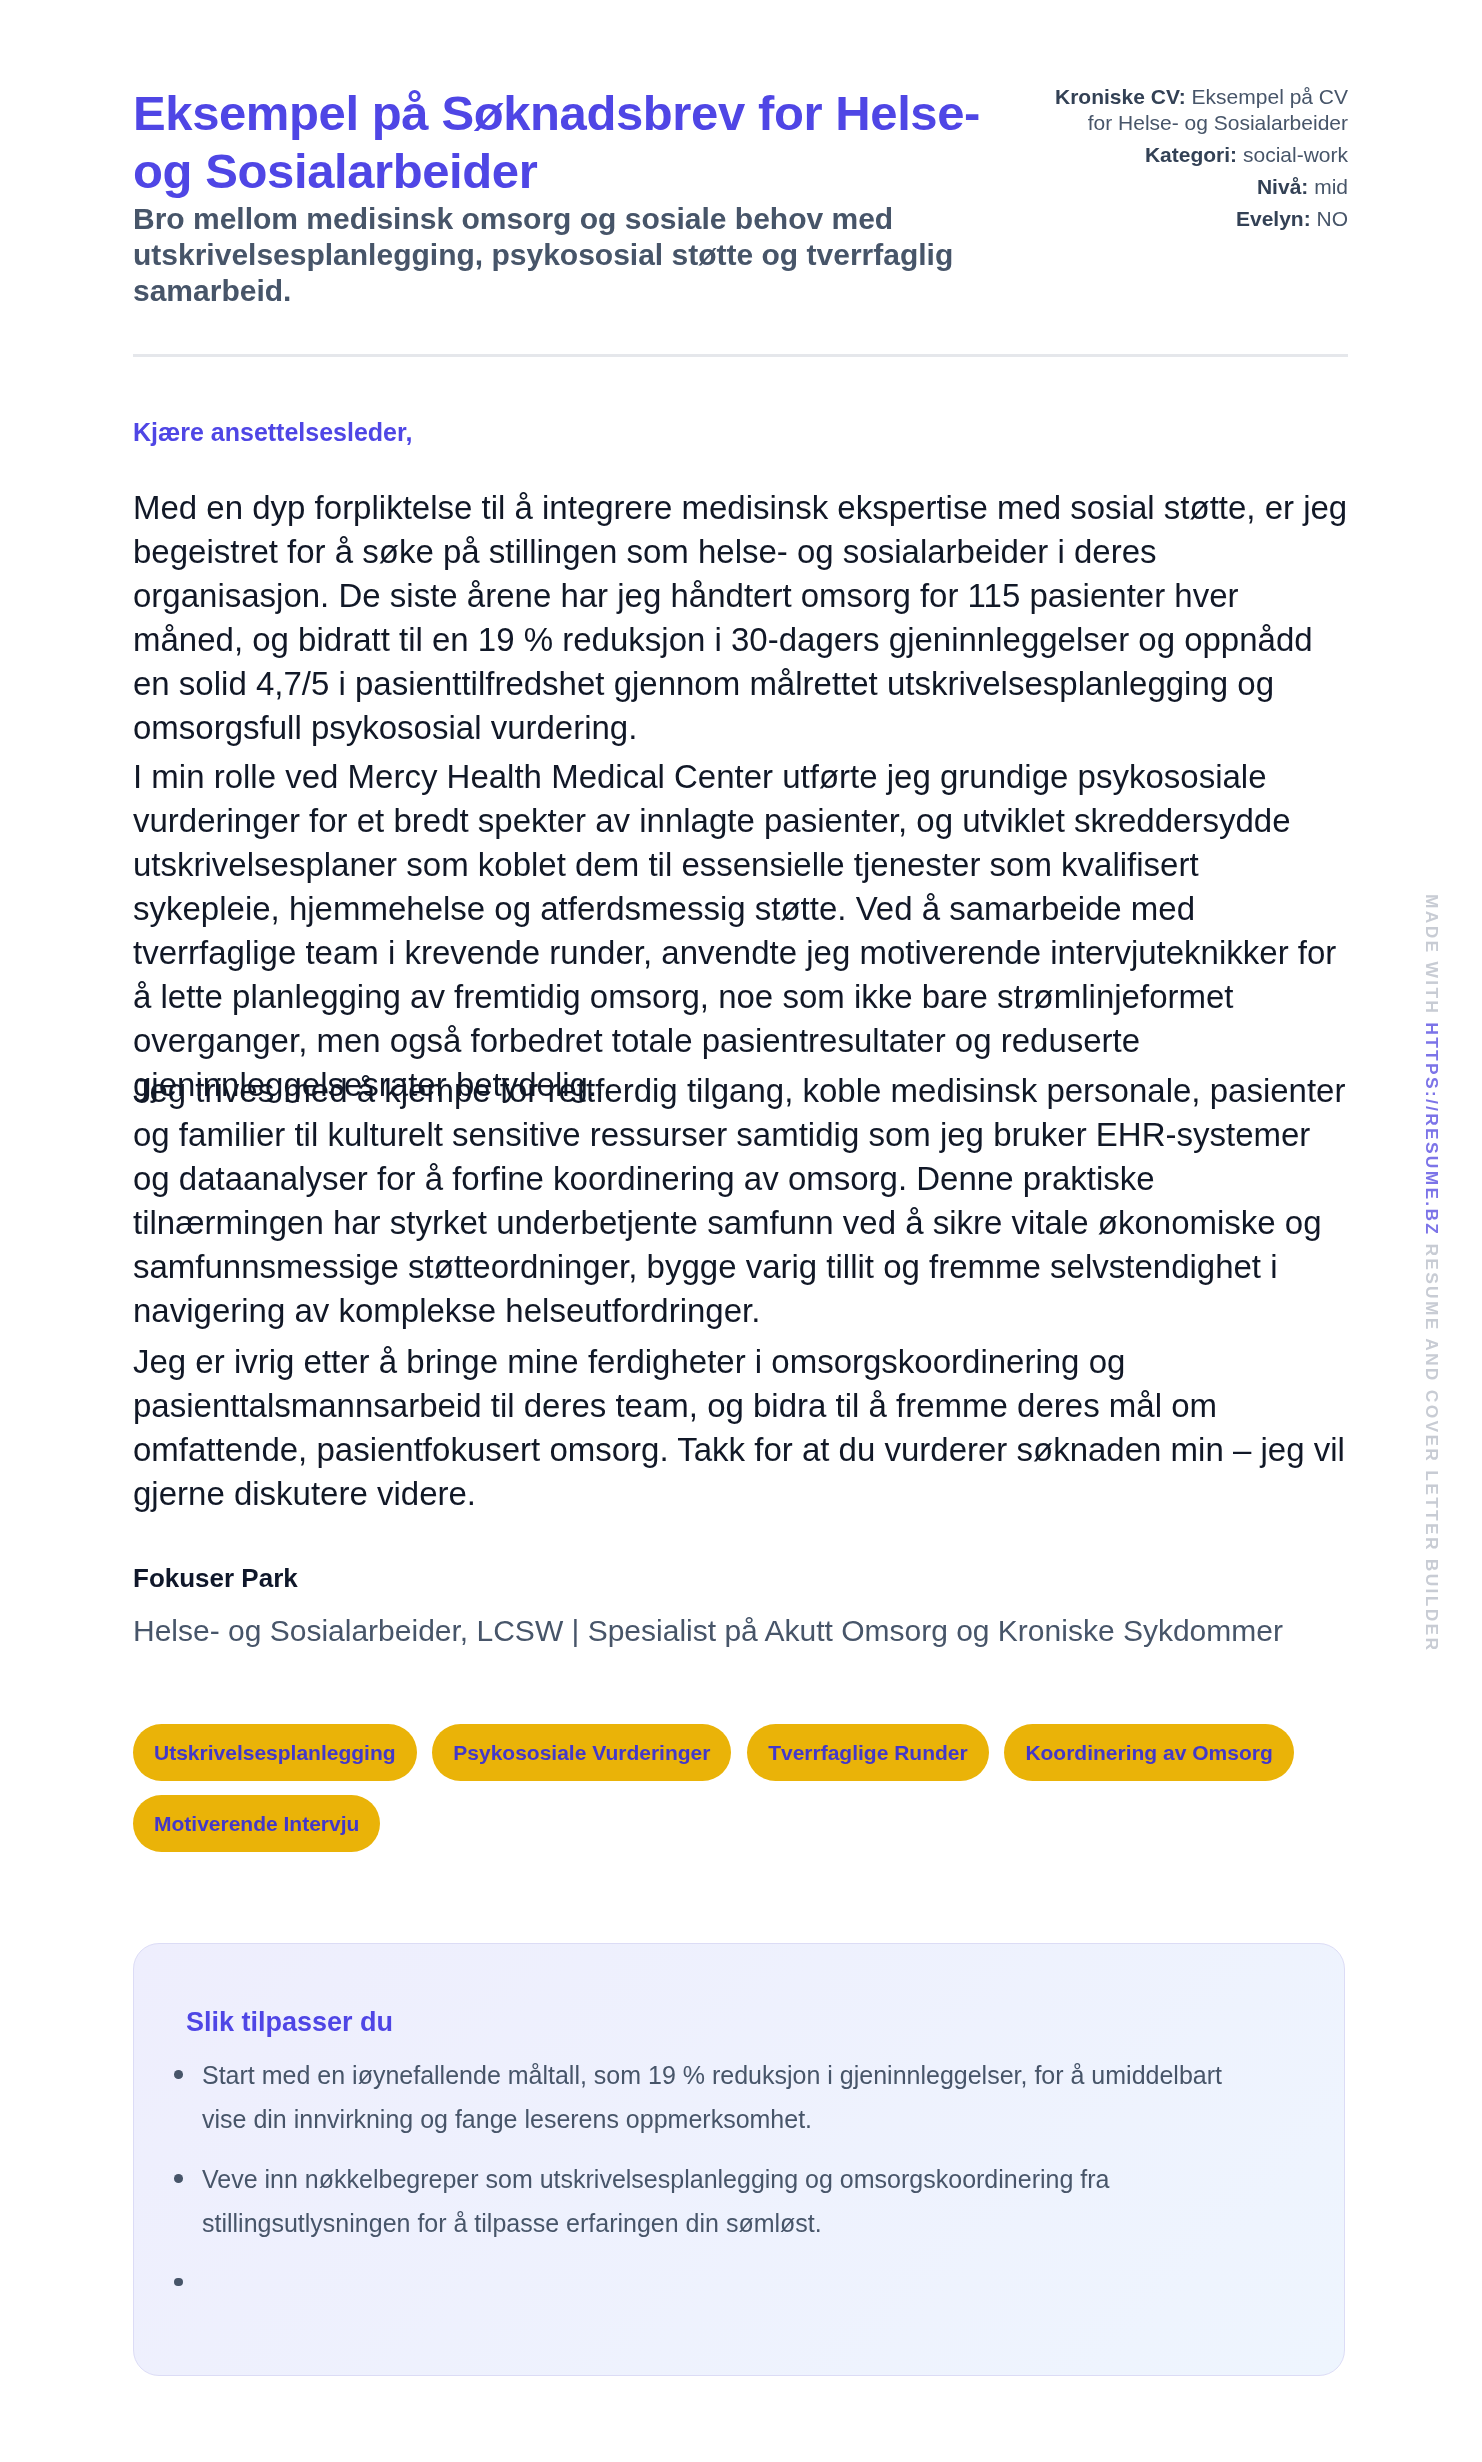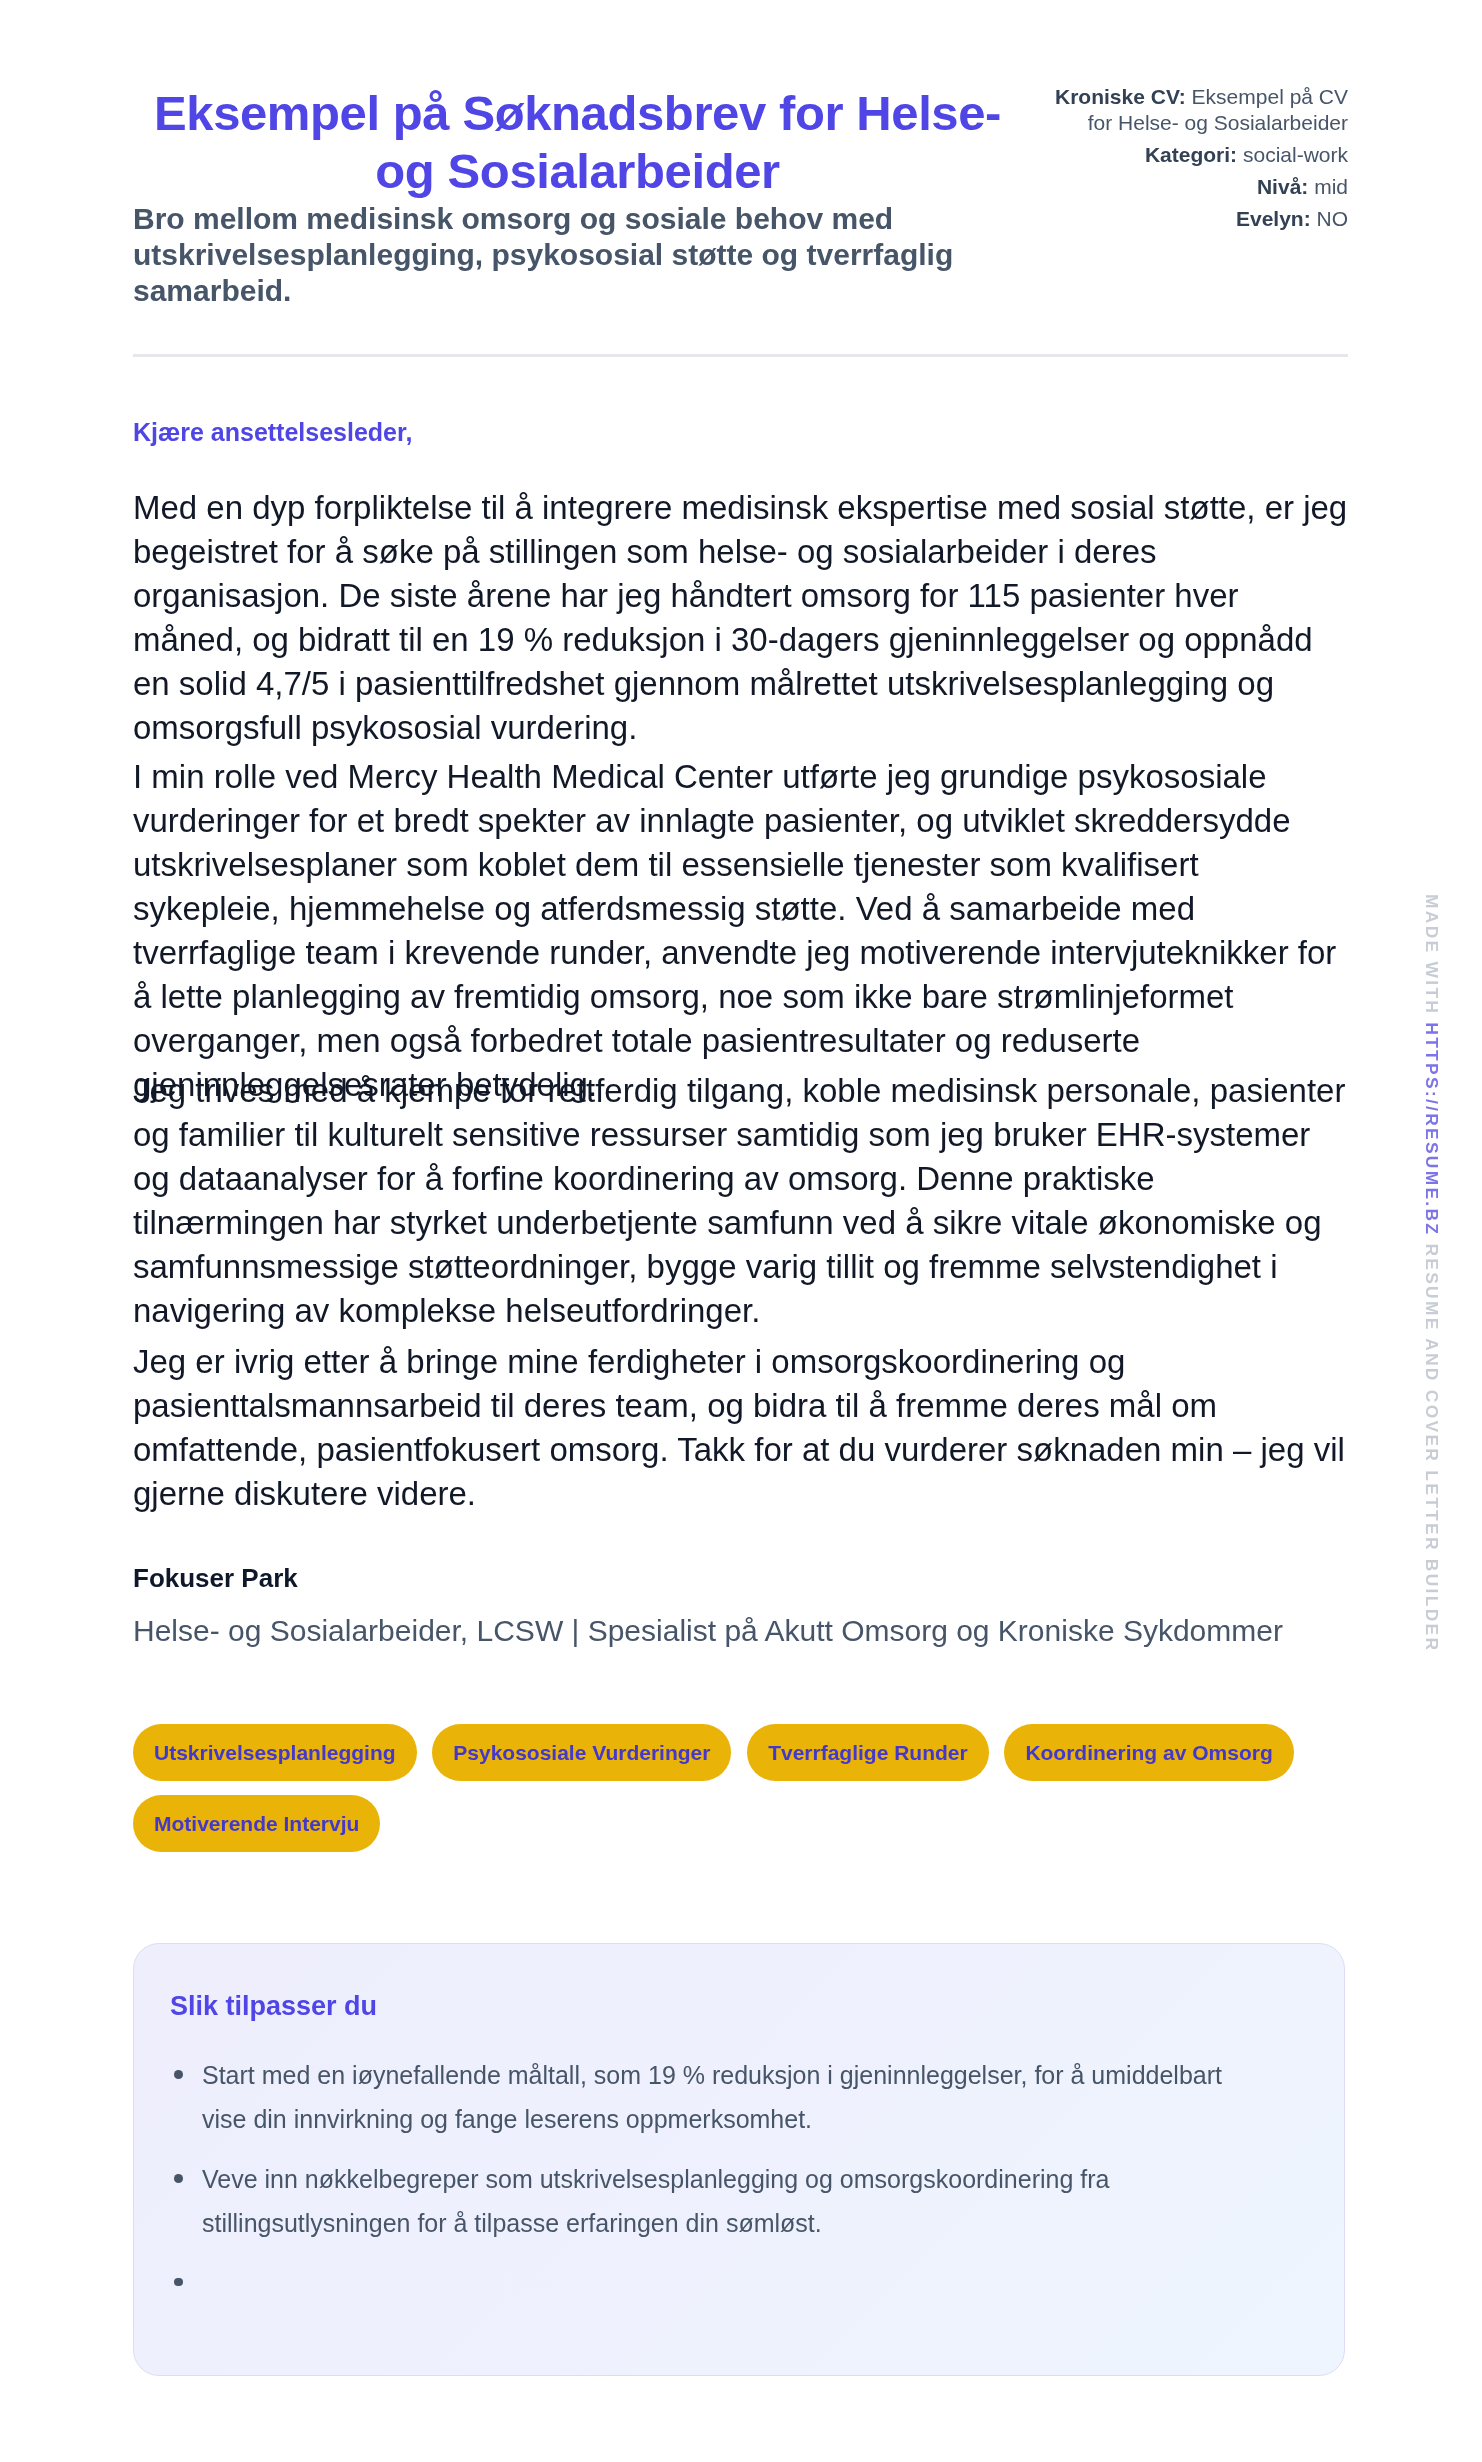--- a/index.html
+++ b/index.html
@@ -1,36 +1,36 @@
 <!DOCTYPE html>
 <html style="font-size:14px"><head>
 <meta charset="utf-8">
 <style>
   html, body { margin: 0; padding: 0; background: #ffffff; }
   body { width: 1482px; height: 2462px; position: relative; overflow: hidden; font-family: "Liberation Sans", "DejaVu Sans", sans-serif; color: #0f172a; }
   .page { position: absolute; left: 133px; top: 0; width: 1215px; }
   .header { position: absolute; left: 0; top: 84px; width: 1215px; height: 272px; }
-  .title { position: absolute; left: 0; top: 0; width: 889px; margin: 0; font-size: 49px; line-height: 58px; font-weight: 700; color: #4f46e5; letter-spacing: -0.4px; text-align: center; }
+  .title { position: absolute; left: 0; top: 0; width: 889px; margin: 0; font-size: 49px; line-height: 58px; font-weight: 700; color: #4f46e5; letter-spacing: -0.4px; }
   .subtitle { position: absolute; left: 0; top: 117px; width: 889px; margin: 0; font-size: 30px; line-height: 36px; font-weight: 700; color: #475569; }
   .meta { position: absolute; right: 0; top: 0; width: 296px; text-align: right; font-size: 21px; color: #475569; }
   .meta-item { margin: 0 0 6.1px 0; line-height: 26px; }
   .meta-item b { color: #334155; font-weight: 700; }
   .divider { position: absolute; left: 0; top: 354px; width: 1215px; height: 2.6px; background: #e5e7eb; }
   .greeting { position: absolute; left: 0; top: 415px; margin: 0; font-size: 25px; font-weight: 700; color: #4f46e5; line-height: 35px; }
   .body-text { position: absolute; left: 0; width: 1215px; font-size: 33px; line-height: 44px; color: #111827; margin: 0; }
   .p1 { top: 486px; }
   .p2 { top: 755px; }
   .p3 { top: 1069px; }
   .p4 { top: 1340px; }
   .sig-name { position: absolute; left: 0; top: 1561px; font-size: 26px; font-weight: 700; color: #0f172a; line-height: 35px; }
   .sig-title { position: absolute; left: 0; top: 1613px; font-size: 30px; color: #475569; line-height: 35px; }
   .tags { position: absolute; left: 0; top: 1724px; width: 1215px; display: flex; flex-wrap: wrap; gap: 14px 15.7px; }
   .tag { background: #eab308; color: #4338ca; font-size: 21px; font-weight: 600; height: 57px; line-height: 57px; padding: 0 21px; border-radius: 29px; white-space: nowrap; }
   .tips { position: absolute; left: 0; top: 1943px; width: 1212px; height: 433px; border: 1.7px solid #dcdcf6; border-radius: 26px; background: linear-gradient(135deg, #eeeefd 0%, #eef5fe 100%); box-sizing: border-box; }
-  .tips-title { position: absolute; left: 36px; top: 45px; margin: 0; font-size: 27px; font-weight: 700; color: #4f46e5; line-height: 35px; }
+  .tips-title { position: absolute; left: 36px; top: 45px; margin: 16px; font-size: 27px; font-weight: 700; color: #4f46e5; line-height: 35px; }
   .tips-list { position: absolute; left: 36px; top: 109px; width: 1099px; margin: 0; padding: 0; list-style: none; }
   .tips-list li { position: relative; padding-left: 32px; font-size: 25px; line-height: 44px; color: #475569; margin-bottom: 15.7px; }
   .tips-list li .dot { position: absolute; left: 4.4px; top: 17.4px; width: 8.7px; height: 8.7px; border-radius: 50%; background: #475569; }
   .watermark { position: absolute; left: 1420px; top: 894px; width: 23px; height: 715px; }
   .watermark-inner { position: absolute; left: 23px; top: 0; transform-origin: 0 0; transform: rotate(90deg); white-space: nowrap; font-size: 17.4px; letter-spacing: 2.3px; line-height: 23px; font-weight: 700; }
   .wm-gray { color: #c8ccd4; }
   .wm-link { color: #7c74e8; }
 </style>
 </head>
 <body>

